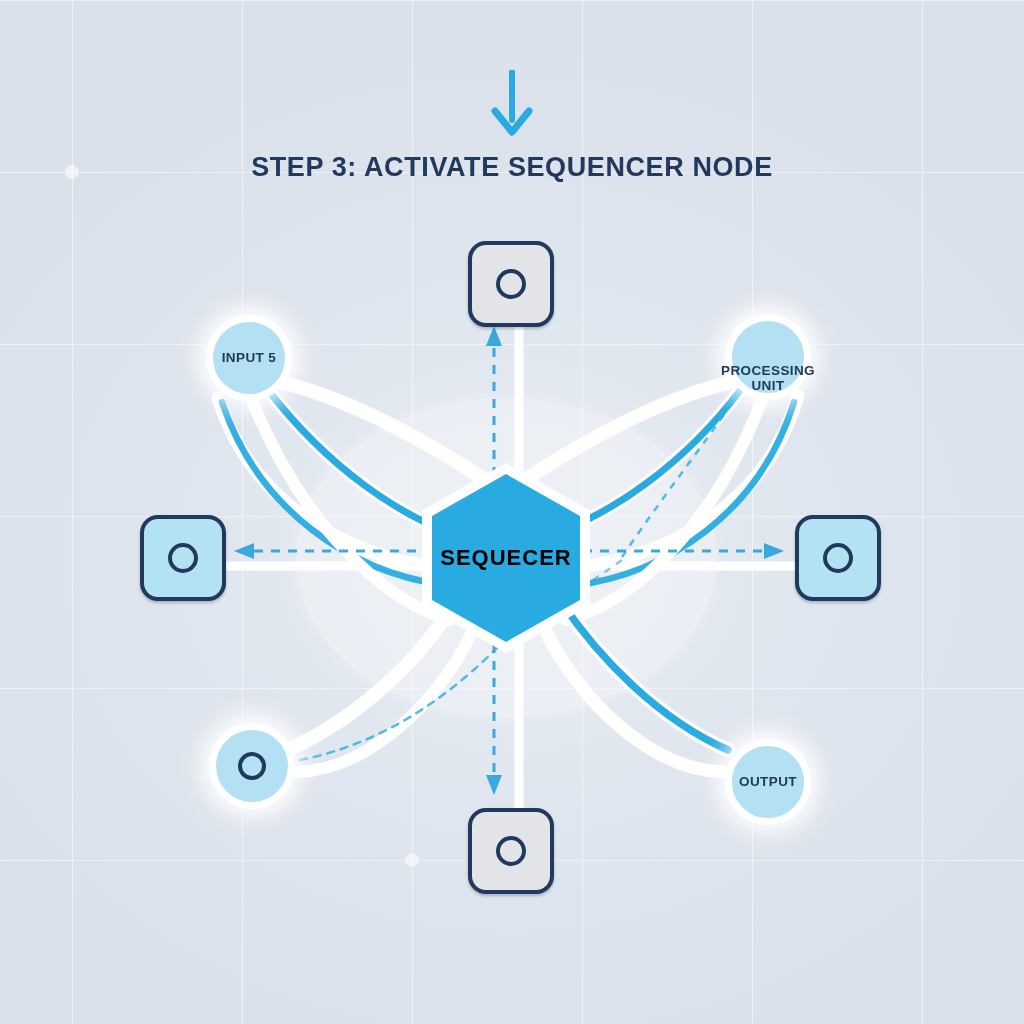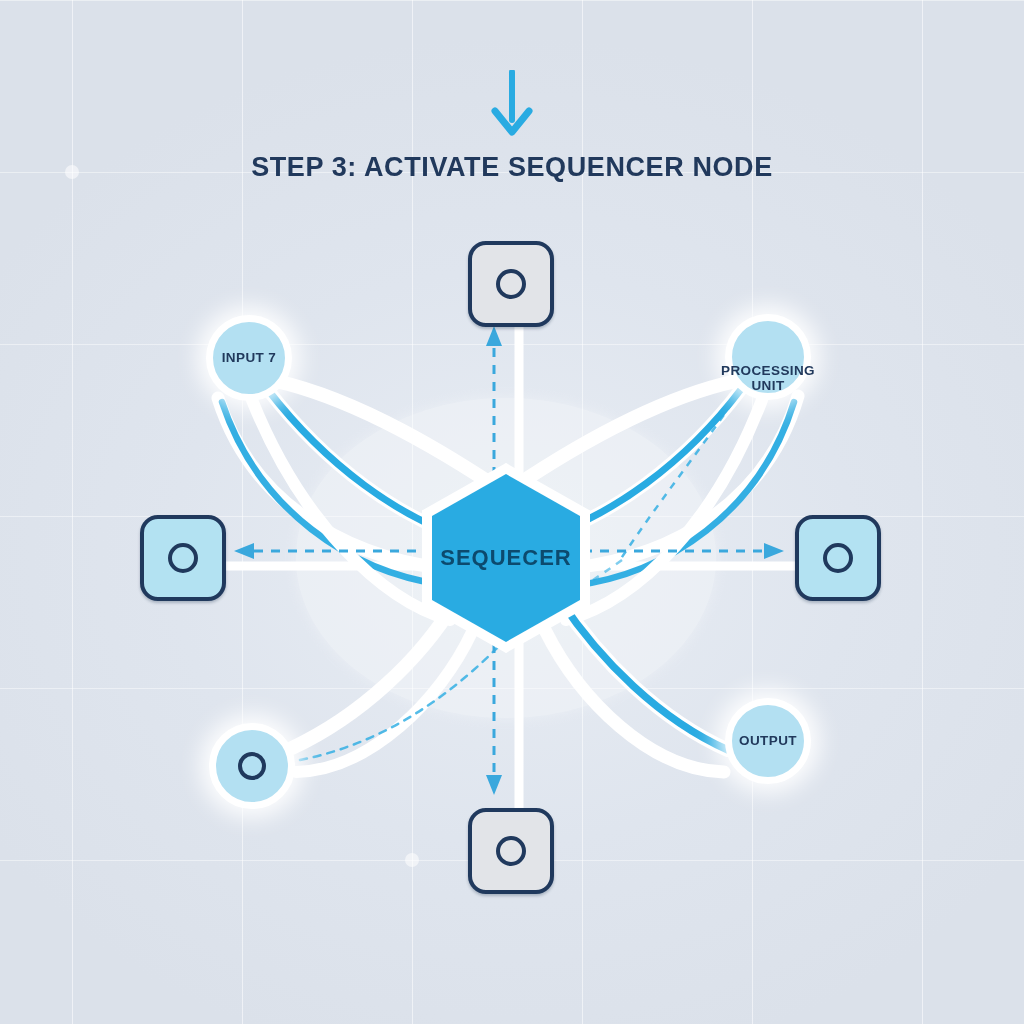--- a/index.html
+++ b/index.html
@@ -68,21 +68,21 @@
     display: flex;
     align-items: center;
     justify-content: center;
     box-sizing: border-box;
   }
   .hex {
     width: 148px;
     height: 168px;
     background: #29abe2;
     clip-path: polygon(50% 0%, 100% 25%, 100% 75%, 50% 100%, 0% 75%, 0% 25%);
-    color: #0c4a6e;
+    color: #000000;
     font-size: 22px;
     font-weight: bold;
     letter-spacing: 1px;
     filter: drop-shadow(0 0 0 #fff);
   }
   .hex-ring {
     width: 168px;
     height: 190px;
     background: #ffffff;
     clip-path: polygon(50% 0%, 100% 25%, 100% 75%, 50% 100%, 0% 75%, 0% 25%);
@@ -212,28 +212,28 @@
     <div class="ring-icon"></div>
   </div>
   <div class="node square-node blue" style="left:838px; top:558px;">
     <div class="ring-icon"></div>
   </div>
   <div class="node square-node grey" style="left:511px; top:851px;">
     <div class="ring-icon"></div>
   </div>
 
   <div class="node circle-node" style="left:249px; top:358px;">
-    <span class="lbl">INPUT 7</span>
+    <span class="lbl">INPUT 5</span>
   </div>
 
   <div class="node circle-node wrap" style="left:768px; top:357px;align-items:flex-end;">
     <span class="lbl">PROCESSING UNIT</span>
   </div>
 
-  <div class="node circle-node" style="left:768px; top:741px;text-align:center;">
+  <div class="node circle-node" style="left:768px; top:782px;text-align:center;">
     <span class="lbl">OUTPUT</span>
   </div>
 
   <div class="node circle-node" style="left:252px; top:766px;">
     <div class="ring-icon sm"></div>
   </div>
 
   <div class="node hex-ring" style="left:506px; top:558px;"></div>
   <div class="node hex" style="left:506px; top:558px;">
     <span>SEQUECER</span>

